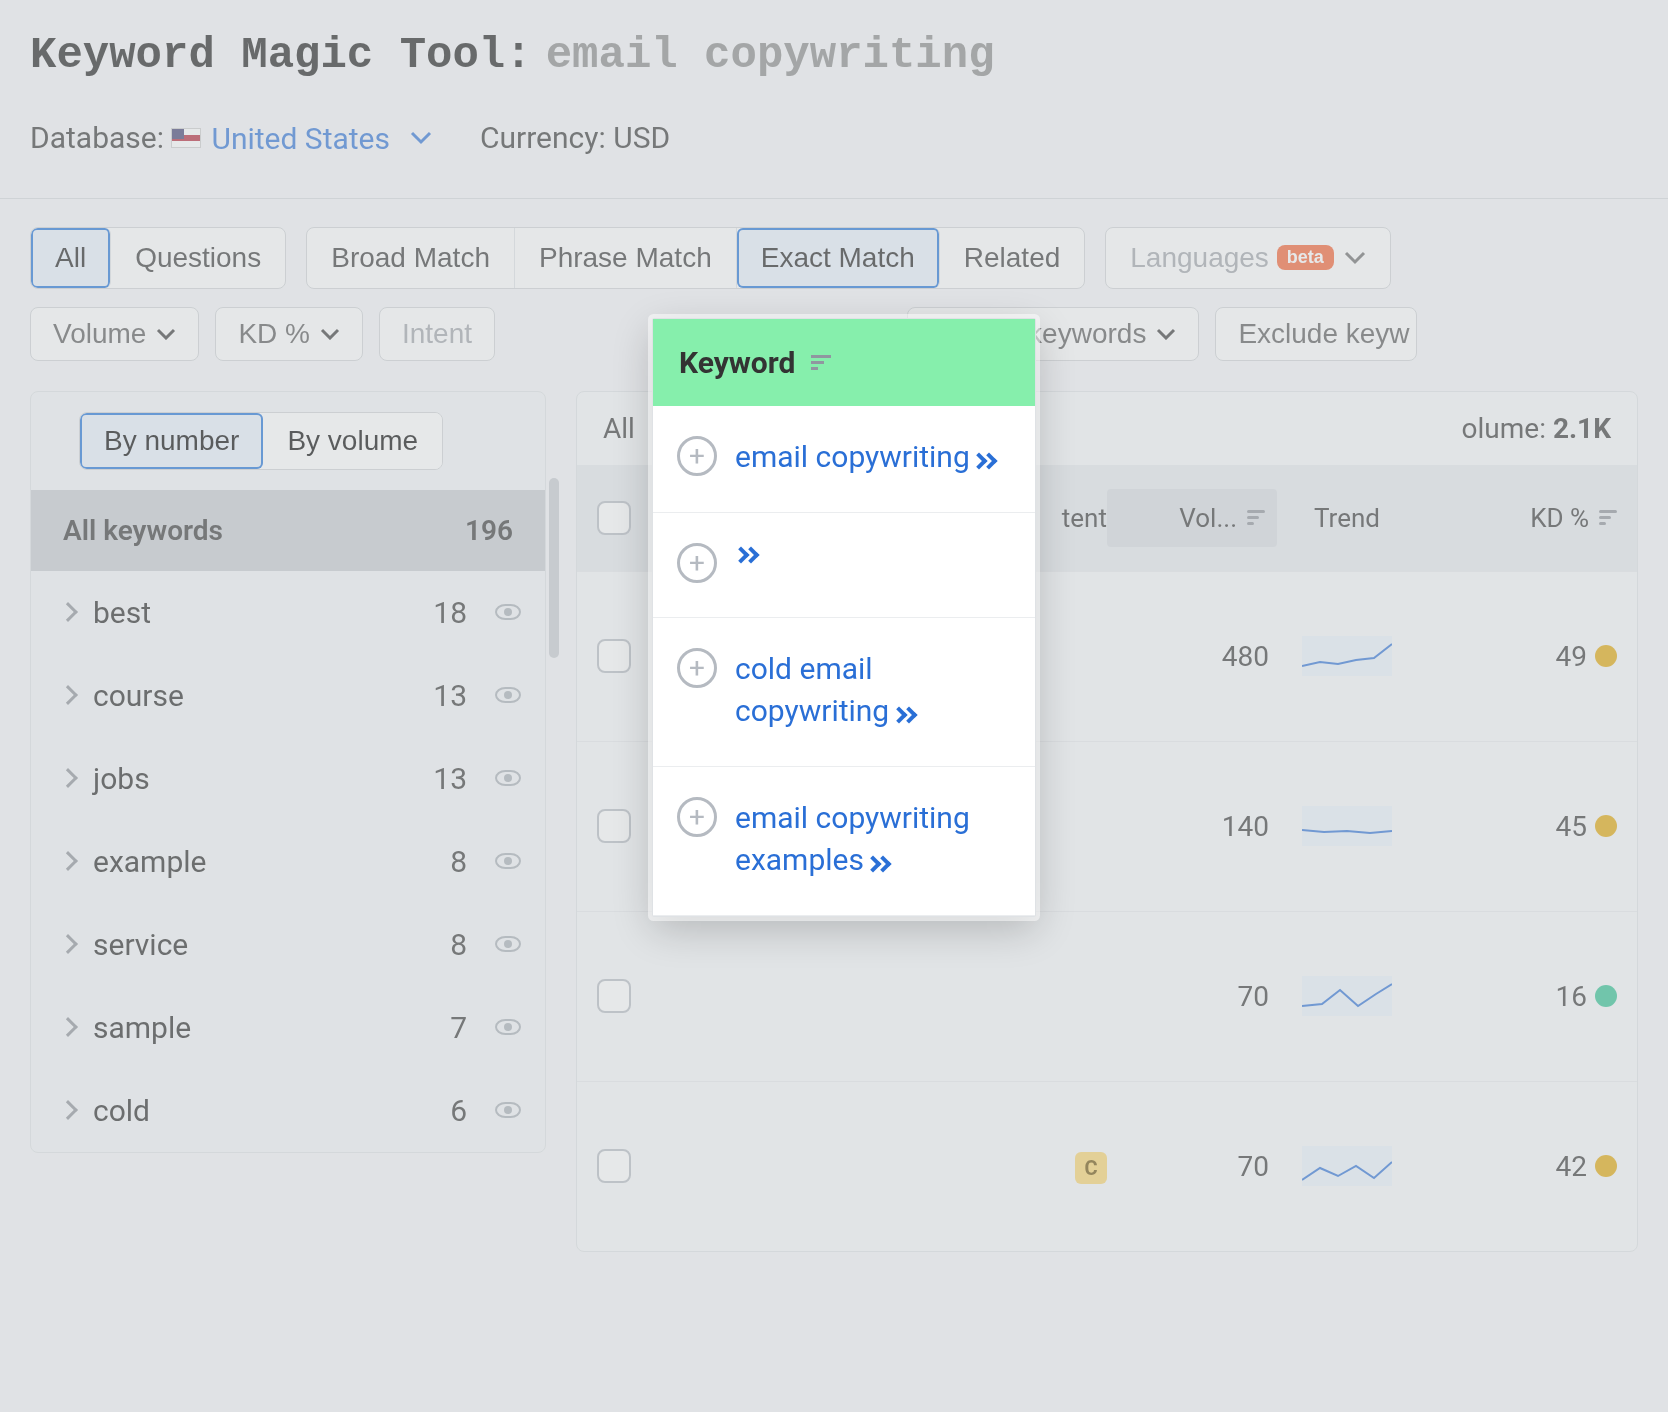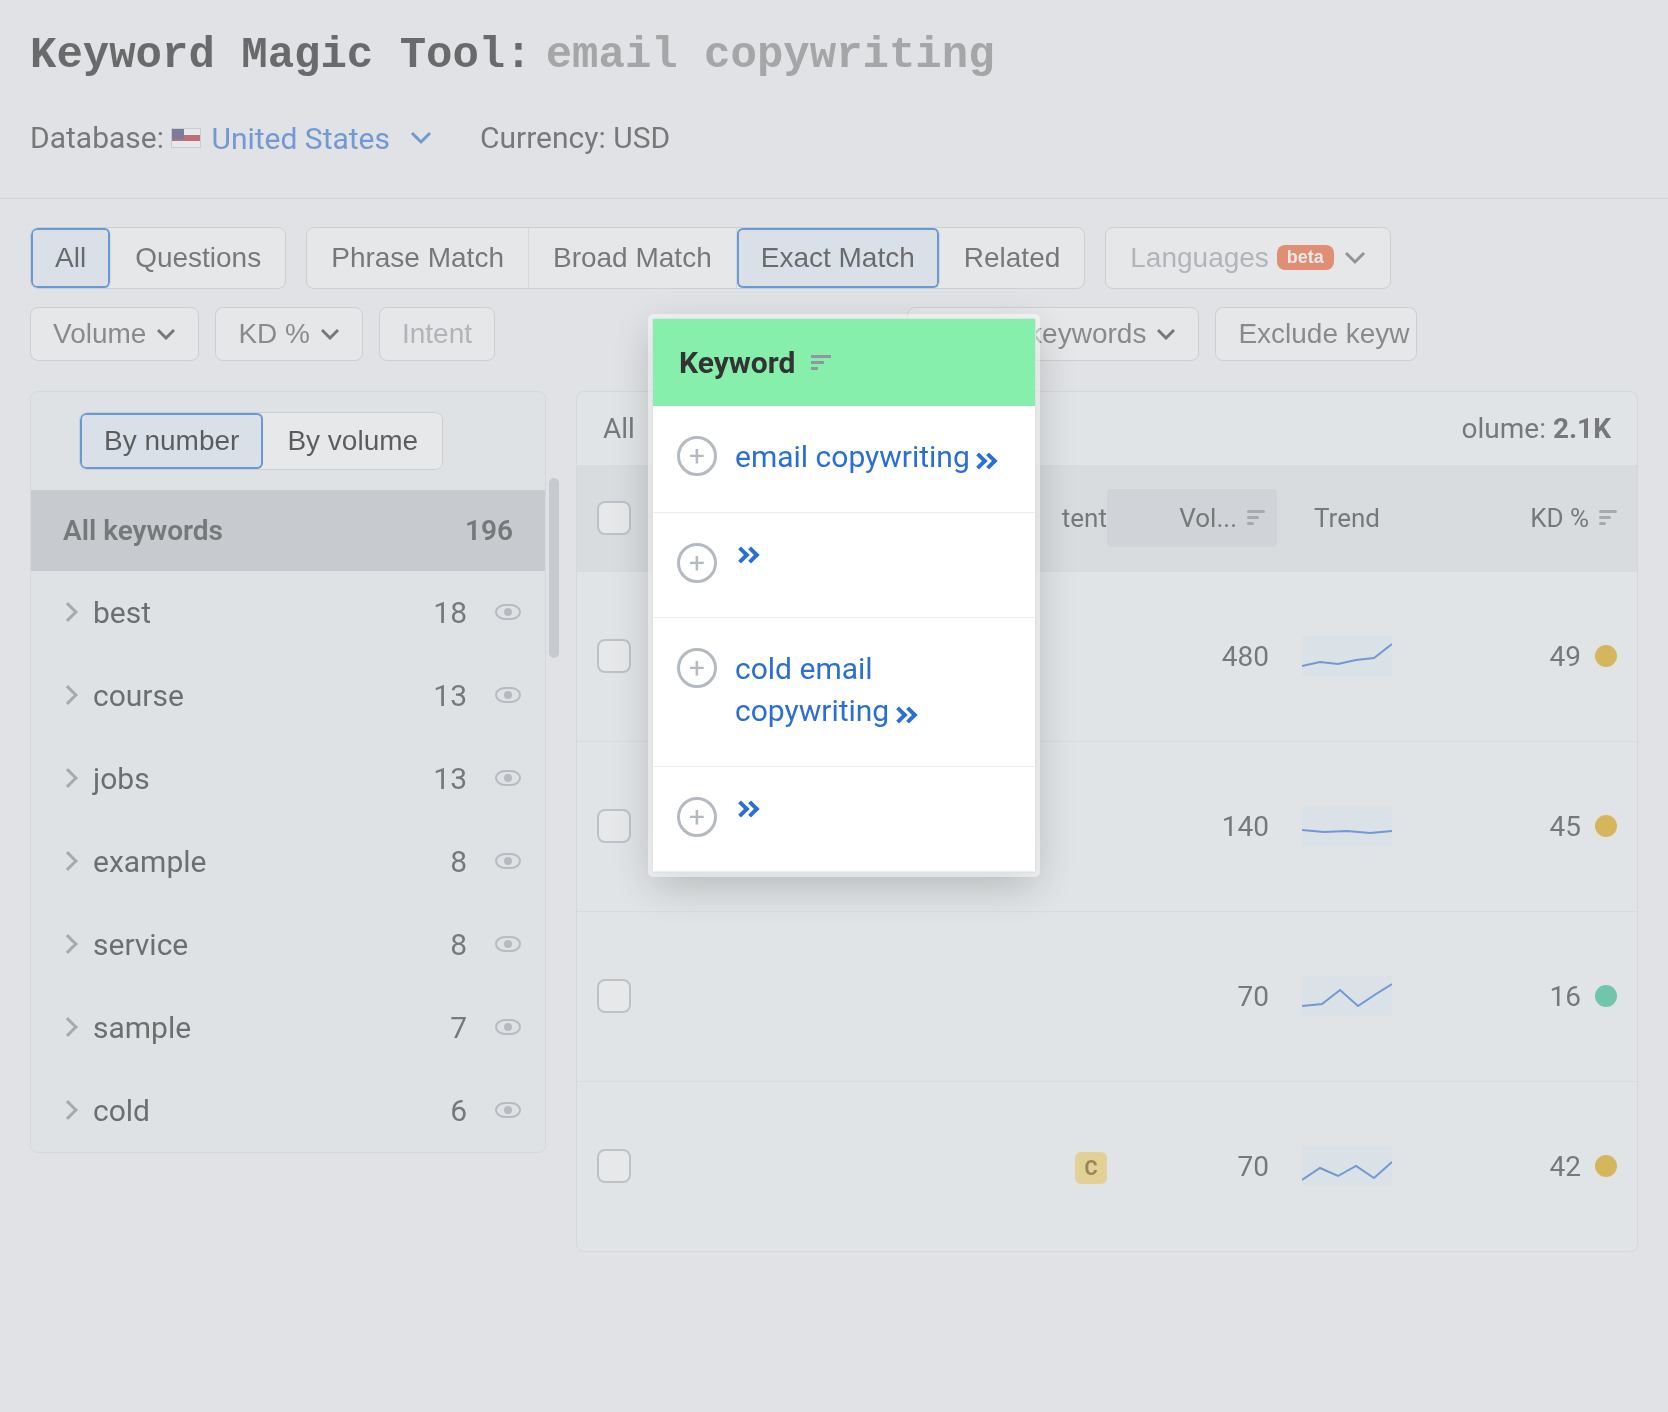--- a/index.html
+++ b/index.html
@@ -87,21 +87,21 @@
   .th.sorted { background:#d7dbe0; padding:14px 12px; border-radius:4px; justify-content:flex-end; }
   .th .sort-bars{ display:inline-flex; flex-direction:column; gap:3px;}
   .th .sort-bars i{display:block;height:3px;background:#8a8f96;border-radius:2px;}
   .th .sort-bars i:nth-child(1){width:18px;}
   .th .sort-bars i:nth-child(2){width:12px;}
   .th .sort-bars i:nth-child(3){width:7px;}
   .trow { display:grid; grid-template-columns:80px 1fr 110px 170px 140px 200px; align-items:center; padding:40px 20px; font-size:28px; border-top:1px solid #e8eaed; min-height:170px; }
   .cb { width:34px;height:34px;border:2px solid #b5bac1;border-radius:8px;background:#fff; }
   .trend { width:90px; height:40px; background:#eaf2fc; position:relative;}
   .trend svg{position:absolute; inset:0;}
-  .kd-cell{ display:flex; align-items:center; justify-content:flex-end; gap:14px;}
+  .kd-cell{ display:flex; align-items:center; justify-content:flex-end; gap:8px;}
   .dot{ width:22px;height:22px;border-radius:50%; display:inline-block;}
   .intent-badge{ width:32px;height:32px;border-radius:6px;background:#f9d36b;display:inline-flex;align-items:center;justify-content:center;font-weight:700;font-size:20px;color:#6b4e00;}
   .trow .vol{ text-align:right; padding-right:8px;}
 
   
   .kw-col {
     position:absolute;
     top:318px;
     left:652px;
     width:384px;
@@ -150,22 +150,22 @@
   </div>
 
   <div class="hr"></div>
 
   <div class="row-tabs">
     <div class="pill-group">
       <button class="active">All</button>
       <button>Questions</button>
     </div>
     <div class="pill-group">
+      <button>Broad Match</button>
       <button>Phrase Match</button>
-      <button>Broad Match</button>
       <button class="active">Exact Match</button>
       <button>Related</button>
     </div>
     <div class="pill-group lang">
       <button class="muted" style="color:#9ea2a8;display:inline-flex;align-items:center;">
         <span>Languages</span>
         <span class="beta-badge">beta</span>
         <svg class="chev-down" width="22" height="14">
             <path d="M2 2 L11 11 L20 2" fill="none" stroke="#666" stroke-width="3"></path>
           </svg>
@@ -406,19 +406,19 @@
       </div>
       <div class="kitem">
         <span class="plus-circ">+</span>
         <div><a class="kw-link">cold email copywriting</a> <span class="dbl-chev">
             <i></i>
             <i></i>
           </span></div>
       </div>
       <div class="kitem">
         <span class="plus-circ">+</span>
-        <div> <span class="dbl-chev">
+        <div><a class="kw-link">email copywriting examples</a> <span class="dbl-chev">
             <i></i>
             <i></i>
           </span></div>
       </div>
     </div>
 </div>
 
 </body></html>

